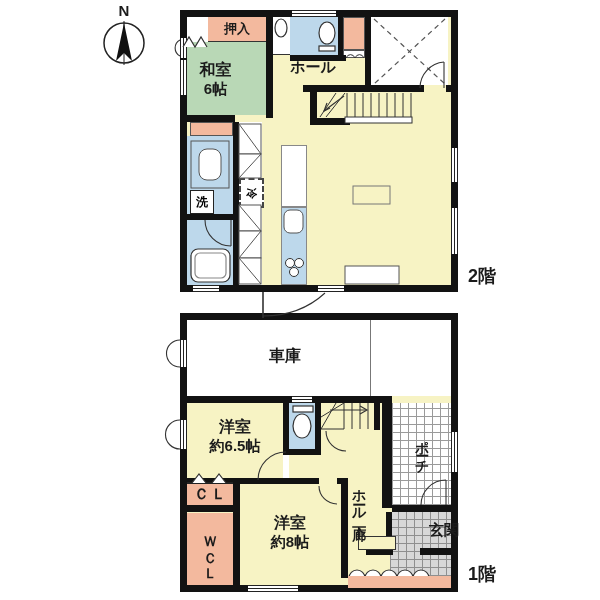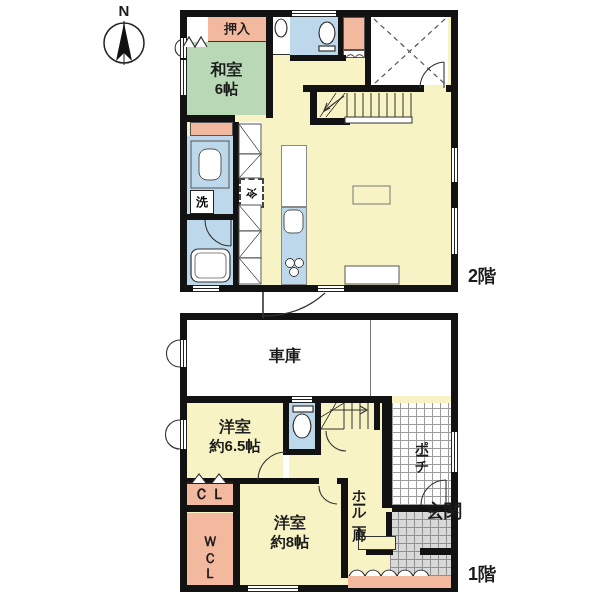--- a/index.html
+++ b/index.html
@@ -243,35 +243,36 @@
     <g stroke="#333" stroke-width="1.1" fill="#fff">
       <path d="M349,578 A8,8 0 0 1 365,578"></path>
       <path d="M365,578 A8,8 0 0 1 381,578"></path>
       <path d="M381,578 A8,8 0 0 1 397,578"></path>
       <path d="M397,578 A8,8 0 0 1 413,578"></path>
       <path d="M413,578 A8,8 0 0 1 429,578"></path>
     </g>
   </svg>
 
   <div class="lbl" style="left:208px;top:19px;width:58px;height:20px;font-size:13px;">押入</div>
-  <div class="lbl col" style="left:187px;top:56px;width:79px;height:46px;font-size:16px;">
+  <div class="lbl col" style="left:176px;top:56px;width:79px;height:46px;font-size:16px;">
     <span>和室</span>
     <span style="font-size:15px;">6帖</span>
   </div>
+  <div class="lbl" style="left:276px;top:57px;width:74px;height:20px;font-size:15px;">ホール</div>
   <div class="lbl" style="left:460px;top:265px;width:44px;height:22px;font-size:18px;font-weight:600;">2階</div>
 
   <div class="lbl" style="left:255px;top:345px;width:60px;height:22px;font-size:16px;">車庫</div>
   <div class="lbl col" style="left:187px;top:412px;width:96px;height:48px;">
     <span style="font-size:16px;">洋室</span>
     <span style="font-size:15px;">約6.5帖</span>
   </div>
   <div class="lbl" style="left:189px;top:484px;width:44px;height:21px;font-size:15px;letter-spacing:2px;">ＣＬ</div>
   <div class="lbl vtext" style="left:193px;top:520px;width:34px;height:60px;font-size:14px;justify-content:center;">ＷＣＬ</div>
   <div class="lbl col" style="left:240px;top:508px;width:100px;height:48px;">
     <span style="font-size:16px;">洋室</span>
     <span style="font-size:15px;">約8帖</span>
   </div>
   <div class="lbl vtext" style="left:348px;top:452px;width:22px;height:92px;font-size:14px;letter-spacing:1px;">ホール廊下</div>
   <div class="lbl vtext" style="left:411px;top:418px;width:22px;height:62px;font-size:14px;">ポーチ</div>
-  <div class="lbl" style="left:400px;top:501px;width:48px;height:21px;font-size:18px;padding-left:20px;">玄関</div>
+  <div class="lbl" style="left:400px;top:520px;width:48px;height:21px;font-size:15px;padding-left:20px;">玄関</div>
   <div class="lbl" style="left:460px;top:563px;width:44px;height:22px;font-size:18px;font-weight:600;">1階</div>
 
 </div>
 
 </body></html>

